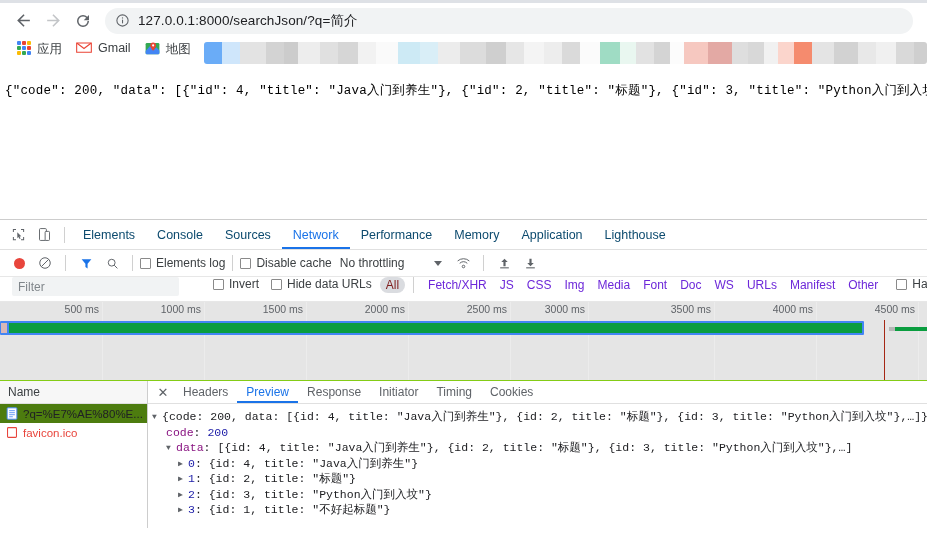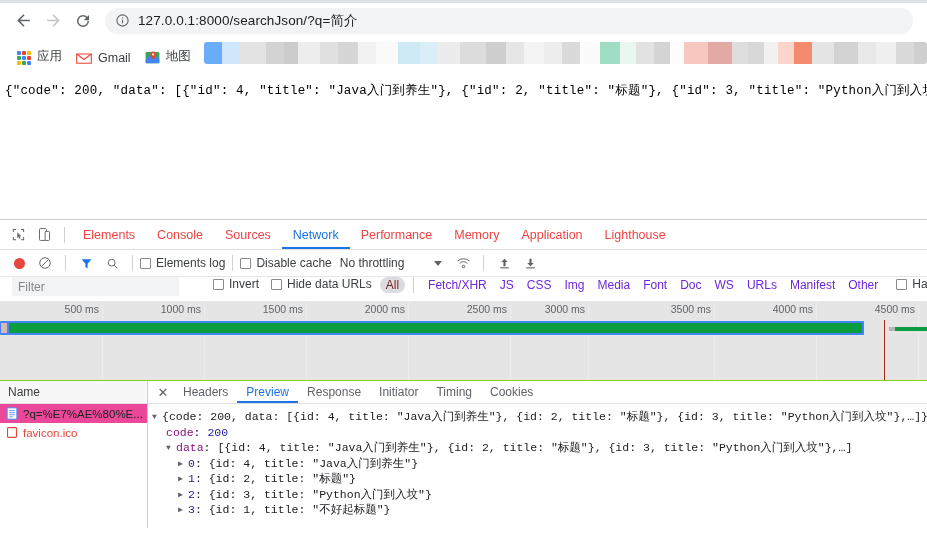--- a/index.html
+++ b/index.html
@@ -43,21 +43,21 @@
   }
   .info-icon { flex: 0 0 auto; display: flex; align-items: center; }
 
   
   .bookmarks-bar {
     position: absolute; left: 0; top: 38px; width: 927px; height: 30px;
     display: flex; align-items: center; padding-left: 10px; gap: 0;
     background: #ffffff;
   }
   .bm-item {
-    display: flex; align-items: flex-end; gap: 6px; height: 24px;
+    display: flex; align-items: flex-start; gap: 6px; height: 24px;
     padding: 0 7px; border-radius: 4px; cursor: pointer; flex: 0 0 auto;
   }
   .bm-label { font-size: 12.5px; color: #3c4043; white-space: nowrap; }
   .apps-grid { width: 14px; height: 14px; display: grid;
     grid-template-columns: repeat(3,1fr); grid-template-rows: repeat(3,1fr); gap: 1px; }
   .apps-grid i { display: block; border-radius: 1px; }
   .bm-blur-strip {
     flex: 1 1 auto; height: 22px; margin-left: 6px; margin-right: 0px;
     position: relative; overflow: hidden; border-radius: 3px;
   }
@@ -84,21 +84,21 @@
     height: 30px; display: flex; align-items: center;
     border-bottom: 1px solid #e0e0e0; padding-left: 5px; gap: 0;
   }
   .dt-iconbtn {
     width: 26px; height: 26px; display: flex; align-items: center;
     justify-content: center; cursor: pointer; flex: 0 0 auto;
   }
   .dt-sep { width: 1px; height: 16px; background: #d0d0d0; margin: 0 7px; flex: 0 0 auto; }
   .dt-tab {
     height: 29px; display: flex; align-items: center; padding: 0 11px;
-    font-size: 12.5px; color: #ef4444; cursor: pointer; white-space: nowrap;
+    font-size: 12.5px; color: #0c4a6e; cursor: pointer; white-space: nowrap;
   }
   .dt-tab.active { color: #1a73e8; box-shadow: inset 0 -2px 0 #1a73e8; }
 
   
   .net-toolbar {
     height: 27px; display: flex; align-items: center; padding-left: 6px;
     gap: 0; border-bottom: 1px solid #e7e7e7;
   }
   .rec-dot { width: 11px; height: 11px; border-radius: 50%; background: #e8453c; }
   .tb-btn { width: 26px; height: 24px; display: flex; align-items: center;
@@ -165,21 +165,21 @@
   .rl-head {
     height: 23px; display: flex; align-items: center; padding-left: 8px;
     font-size: 12px; color: #3c4043; background: #f7f7f7;
     border-bottom: 1px solid #e0e0e0;
   }
   .rl-row {
     height: 19px; display: flex; align-items: center; gap: 5px;
     padding-left: 6px; font-size: 11.5px; cursor: pointer; white-space: nowrap;
     overflow: hidden;
   }
-  .rl-row.sel { background: #ec4899; }
+  .rl-row.sel { background: #4d7c0f; }
   .rl-row .nm { overflow: hidden; text-overflow: ellipsis; }
 
   .detail { flex: 1 1 auto; display: flex; flex-direction: column; background: #fff; }
   .detail-tabs {
     height: 23px; display: flex; align-items: center;
     border-bottom: 1px solid #e0e0e0; padding-left: 4px;
   }
   .close-x {
     width: 22px; height: 22px; display: flex; align-items: center;
     justify-content: center; font-size: 13px; color: #5f6368; cursor: pointer;

